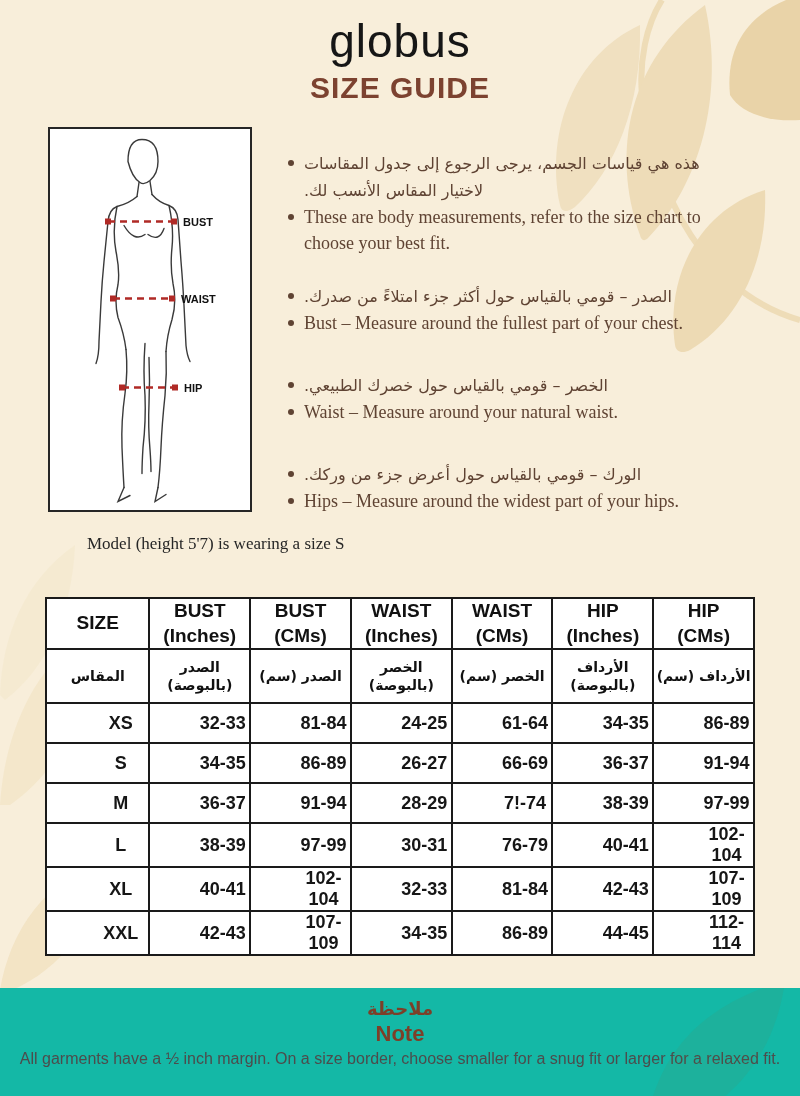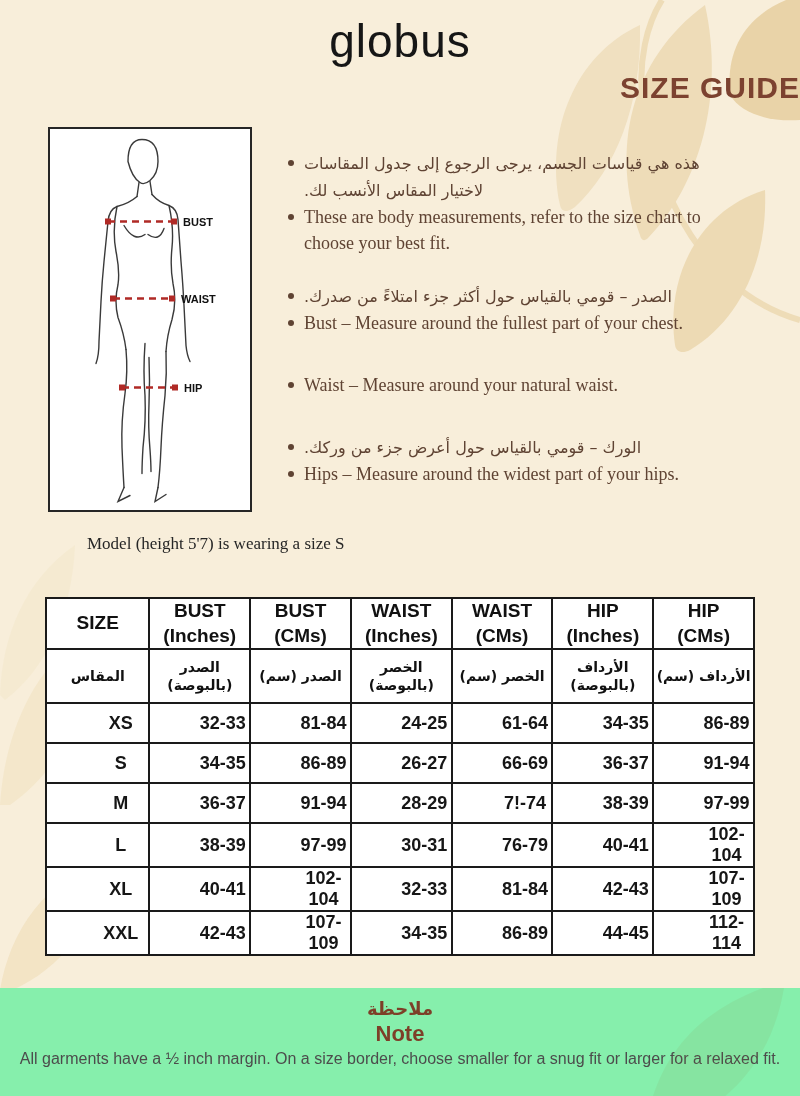--- a/index.html
+++ b/index.html
@@ -13,21 +13,21 @@
 
   
   .brand-logo {
     position:absolute; top:14px; left:0; width:100%;
     text-align:center; font-size:46px; font-weight:500;
     letter-spacing:1px; color:#161616;
     font-family:"Liberation Sans", sans-serif;
   }
   .page-title {
     position:absolute; top:71px; left:0; width:100%;
-    text-align:right; font-size:30px; font-weight:800;
+    text-align:center; font-size:30px; font-weight:800;
     letter-spacing:1px; color:#7c4230;
   }
 
   
   .figure-box {
     position:absolute; left:48px; top:127px; width:204px; height:385px;
     background:#ffffff; border:2px solid #262626;
   }
   .figure-box svg { width:100%; height:100%; display:block; }
 
@@ -80,21 +80,21 @@
   }
   .size-table tbody tr { height:40px; }
   .size-table td { font-size:18px; font-weight:600; color:#161616;padding-left:48px; }
   .size-table td.size-col { font-weight:700; }
   .l2:empty { display:none; }
   .hline { display:block; }
 
   
   .note {
     position:absolute; left:0; top:988px; width:800px; height:108px;
-    background:#86efac; text-align:center; padding-top:9px; overflow:hidden;
+    background:#14b8a6; text-align:center; padding-top:9px; overflow:hidden;
   }
   .note-title-ar {
     direction:rtl; font-family:"DejaVu Sans", sans-serif;
     font-size:18px; font-weight:700; color:#7d3f28; line-height:24px;
   }
   .note-title-en {
     font-size:22px; font-weight:700; color:#7d3f28; line-height:26px;
   }
   .note-text-ar {
     direction:rtl; font-family:"DejaVu Sans", sans-serif;
@@ -196,20 +196,24 @@
       </div>
       <div class="item">
         <span class="dot"></span>
         <div class="txt en">Bust – Measure around the fullest part of your chest.</div>
       </div>
     </div>
 
     <div class="group" style="margin-top:36px;">
       <div class="item">
         <span class="dot"></span>
+        <div class="txt ar">الخصر – قومي بالقياس حول خصرك الطبيعي.</div>
+      </div>
+      <div class="item">
+        <span class="dot"></span>
         <div class="txt en">Waist – Measure around your natural waist.</div>
       </div>
     </div>
 
     <div class="group" style="margin-top:36px;">
       <div class="item">
         <span class="dot"></span>
         <div class="txt ar">الورك – قومي بالقياس حول أعرض جزء من وركك.</div>
       </div>
       <div class="item">

